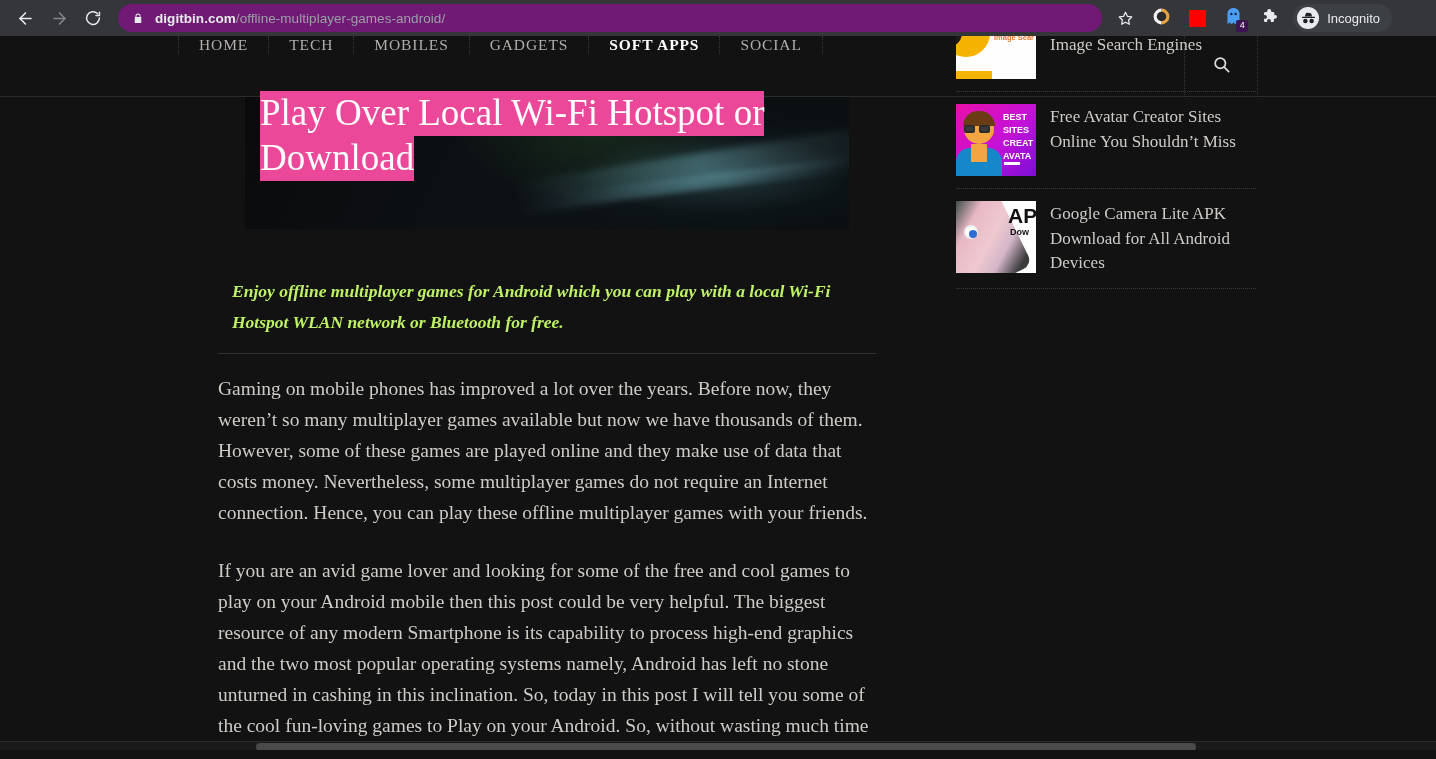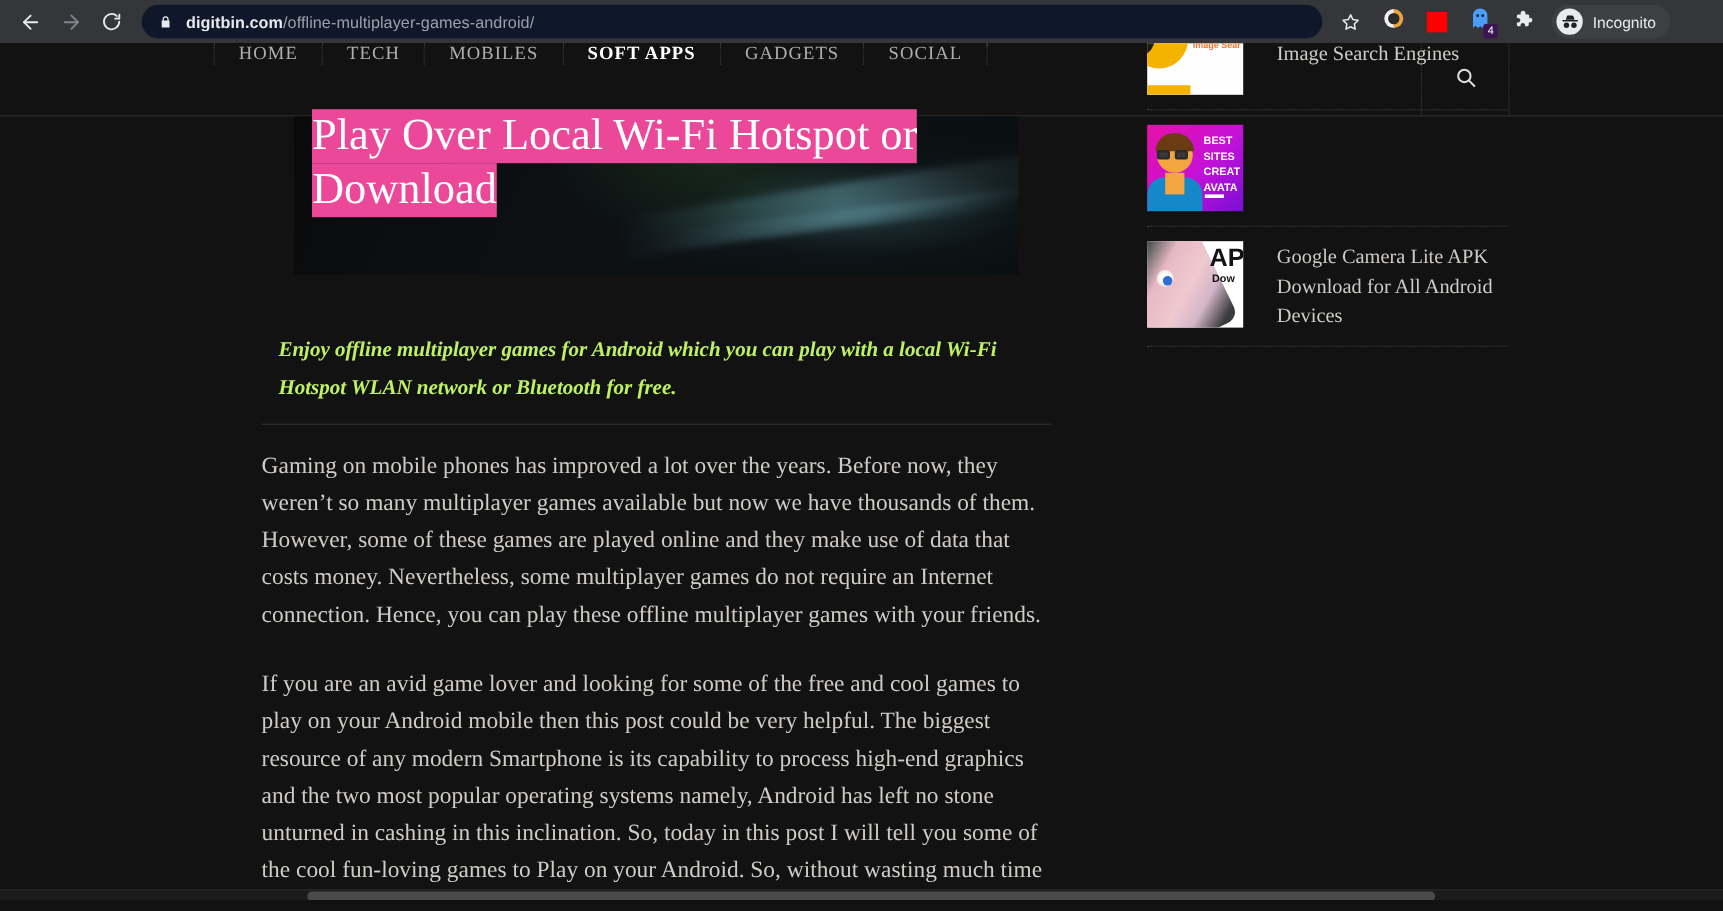--- a/index.html
+++ b/index.html
@@ -30,21 +30,21 @@
     border-radius: 50%;
     flex: 0 0 auto;
     margin: 0 3px;
     cursor: pointer;
   }
   .nav-btn svg { display: block; }
 
   #omnibox {
     flex: 1 1 auto;
     height: 28px;
-    background: #0f172a;
+    background: #701a75;
     border-radius: 14px;
     display: flex;
     align-items: center;
     margin: 0 6px 0 8px;
     padding: 0 10px 0 14px;
     min-width: 0;
     cursor: text;
   }
   #lock-icon { flex: 0 0 auto; display: flex; align-items: center; margin-right: 11px; }
   #url-text {
@@ -257,21 +257,21 @@
     display: flex;
     align-items: flex-start;
     padding: 12px 0 12px 0;
     border-bottom: 1px dotted #3a3a3a;
     cursor: pointer;
   }
   #side-post-0 { padding-top: 0; margin-top: -29px; }
   .side-thumb {
     width: 80px; height: 72px;
     flex: 0 0 auto;
-    margin-right: 28px;
+    margin-right: 14px;
     overflow: hidden;
     position: relative;
     background: #fff;
   }
   .side-title {
     font-family: "Liberation Serif", serif;
     font-size: 17px;
     line-height: 24.5px;
     color: #cfcbc7;
     padding-top: 1px;
@@ -463,22 +463,22 @@
   </div>
 </div>
 
 <div id="page">
 
   <div id="site-nav">
     <div id="nav-inner">
       <div class="nav-item">HOME</div>
       <div class="nav-item">TECH</div>
       <div class="nav-item">MOBILES</div>
+      <div class="nav-item">GADGETS</div>
       <div class="nav-item active">SOFT APPS</div>
-      <div class="nav-item">GADGETS</div>
       <div class="nav-item">SOCIAL</div>
     </div>
     <div id="nav-search">
       <span>
         <svg width="19" height="19" viewBox="0 0 24 24" fill="none" stroke="#dcdcdc" stroke-width="2.2" stroke-linecap="round">
             <circle cx="10.5" cy="10.5" r="6.5"></circle>
             <path d="M15.4 15.4L21 21"></path>
           </svg>
       </span>
     </div>
@@ -519,20 +519,21 @@
       <div class="side-thumb" id="thumb-1">
         <span class="body"></span>
         <span class="neck"></span>
         <span class="head"></span>
         <span class="hair"></span>
         <span class="gl"></span>
         <span class="gr"></span>
         <span class="tx">BEST<br>SITES<br>CREAT<br>AVATA</span>
         <span class="dash"></span>
       </div>
+      <div class="side-title">Free Avatar Creator Sites Online You Shouldn’t Miss</div>
     </div>
 
     <div class="side-post">
       <div class="side-thumb" id="thumb-2">
         <span class="phone"></span>
         <span class="lens">
             <i></i>
           </span>
         <span class="apk">APK</span>
         <span class="dw">Dow</span>

